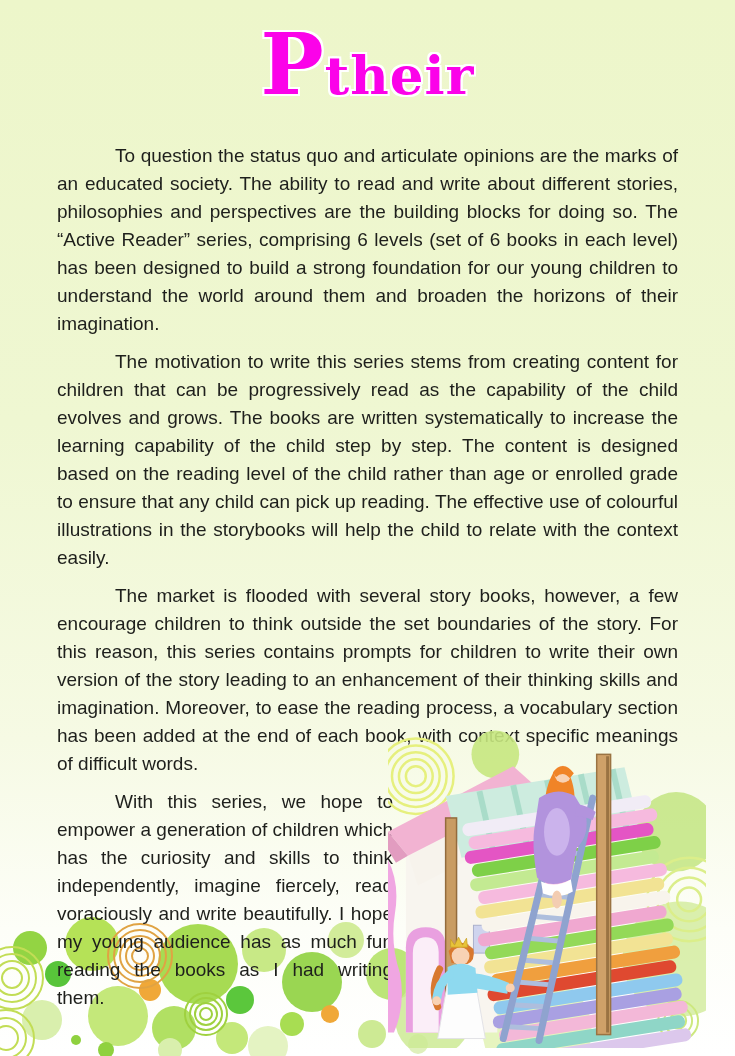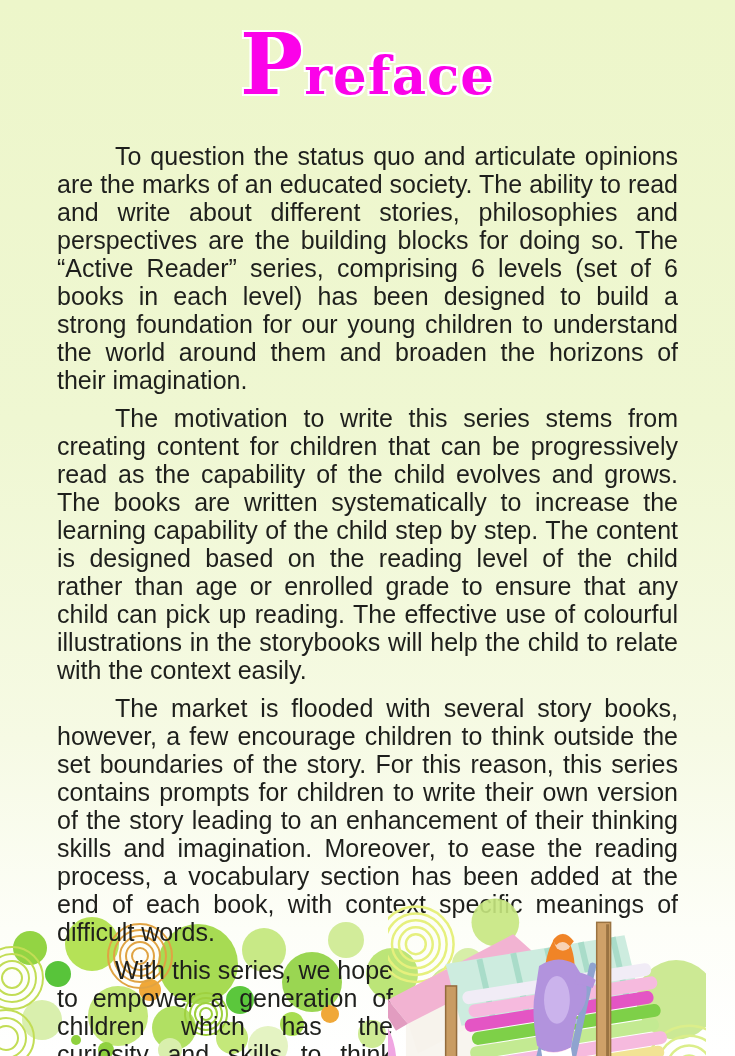--- a/index.html
+++ b/index.html
@@ -24,21 +24,21 @@
                  0 -2px 0 #fff, 0 2px 0 #fff, -2px 0 0 #fff, 2px 0 0 #fff;
   }
   .title .cap  { font-size:84px; }
   .title .rest { font-size:53px; }
   .body {
     position:relative; z-index:2;
     padding:14px 57px 0 57px;
   }
   .body p {
     margin:0 0 10px 0;
-    font-size:25px;
+    font-size:19px;
     line-height:28px;
     text-align:justify;
     text-indent:58px;
     color:#1e1f1c;
   }
   .row { display:flex; align-items:flex-start; }
   .row p { flex:none; width:336px; }
   .illus {
     flex:none;
     width:318px; height:318px;
@@ -50,21 +50,21 @@
     position:absolute; left:0; bottom:0; z-index:1;
     width:735px; height:140px;
     pointer-events:none;
   }
 </style>
 </head>
 <body>
 
 <div class="page">
 
-  <h1 class="title"><span class="cap">P</span><span class="rest">reface</span></h1>
+  <h1 class="title"><span class="cap">P</span><span class="rest">their</span></h1>
 
   <div class="body">
     <p>To question the status quo and articulate opinions are the marks of an educated society. The ability to read and write about different stories, philosophies and perspectives are the building blocks for doing so. The “Active Reader” series, comprising 6 levels (set of 6 books in each level) has been designed to build a strong foundation for our young children to understand the world around them and broaden the horizons of their imagination.</p>
     <p>The motivation to write this series stems from creating content for children that can be progressively read as the capability of the child evolves and grows. The books are written systematically to increase the learning capability of the child step by step. The content is designed based on the reading level of the child rather than age or enrolled grade to ensure that any child can pick up reading. The effective use of colourful illustrations in the storybooks will help the child to relate with the context easily.</p>
     <p>The market is flooded with several story books, however, a few encourage children to think outside the set boundaries of the story. For this reason, this series contains prompts for children to write their own version of the story leading to an enhancement of their thinking skills and imagination. Moreover, to ease the reading process, a vocabulary section has been added at the end of each book, with context specific meanings of difficult words.</p>
 
     <div class="row">
       <p>With this series, we hope to empower a generation of children which has the curiosity and skills to think independently, imagine fiercely, read voraciously and write beautifully. I hope my young audience has as much fun reading the books as I had writing them.</p>
 
       <div class="illus">

